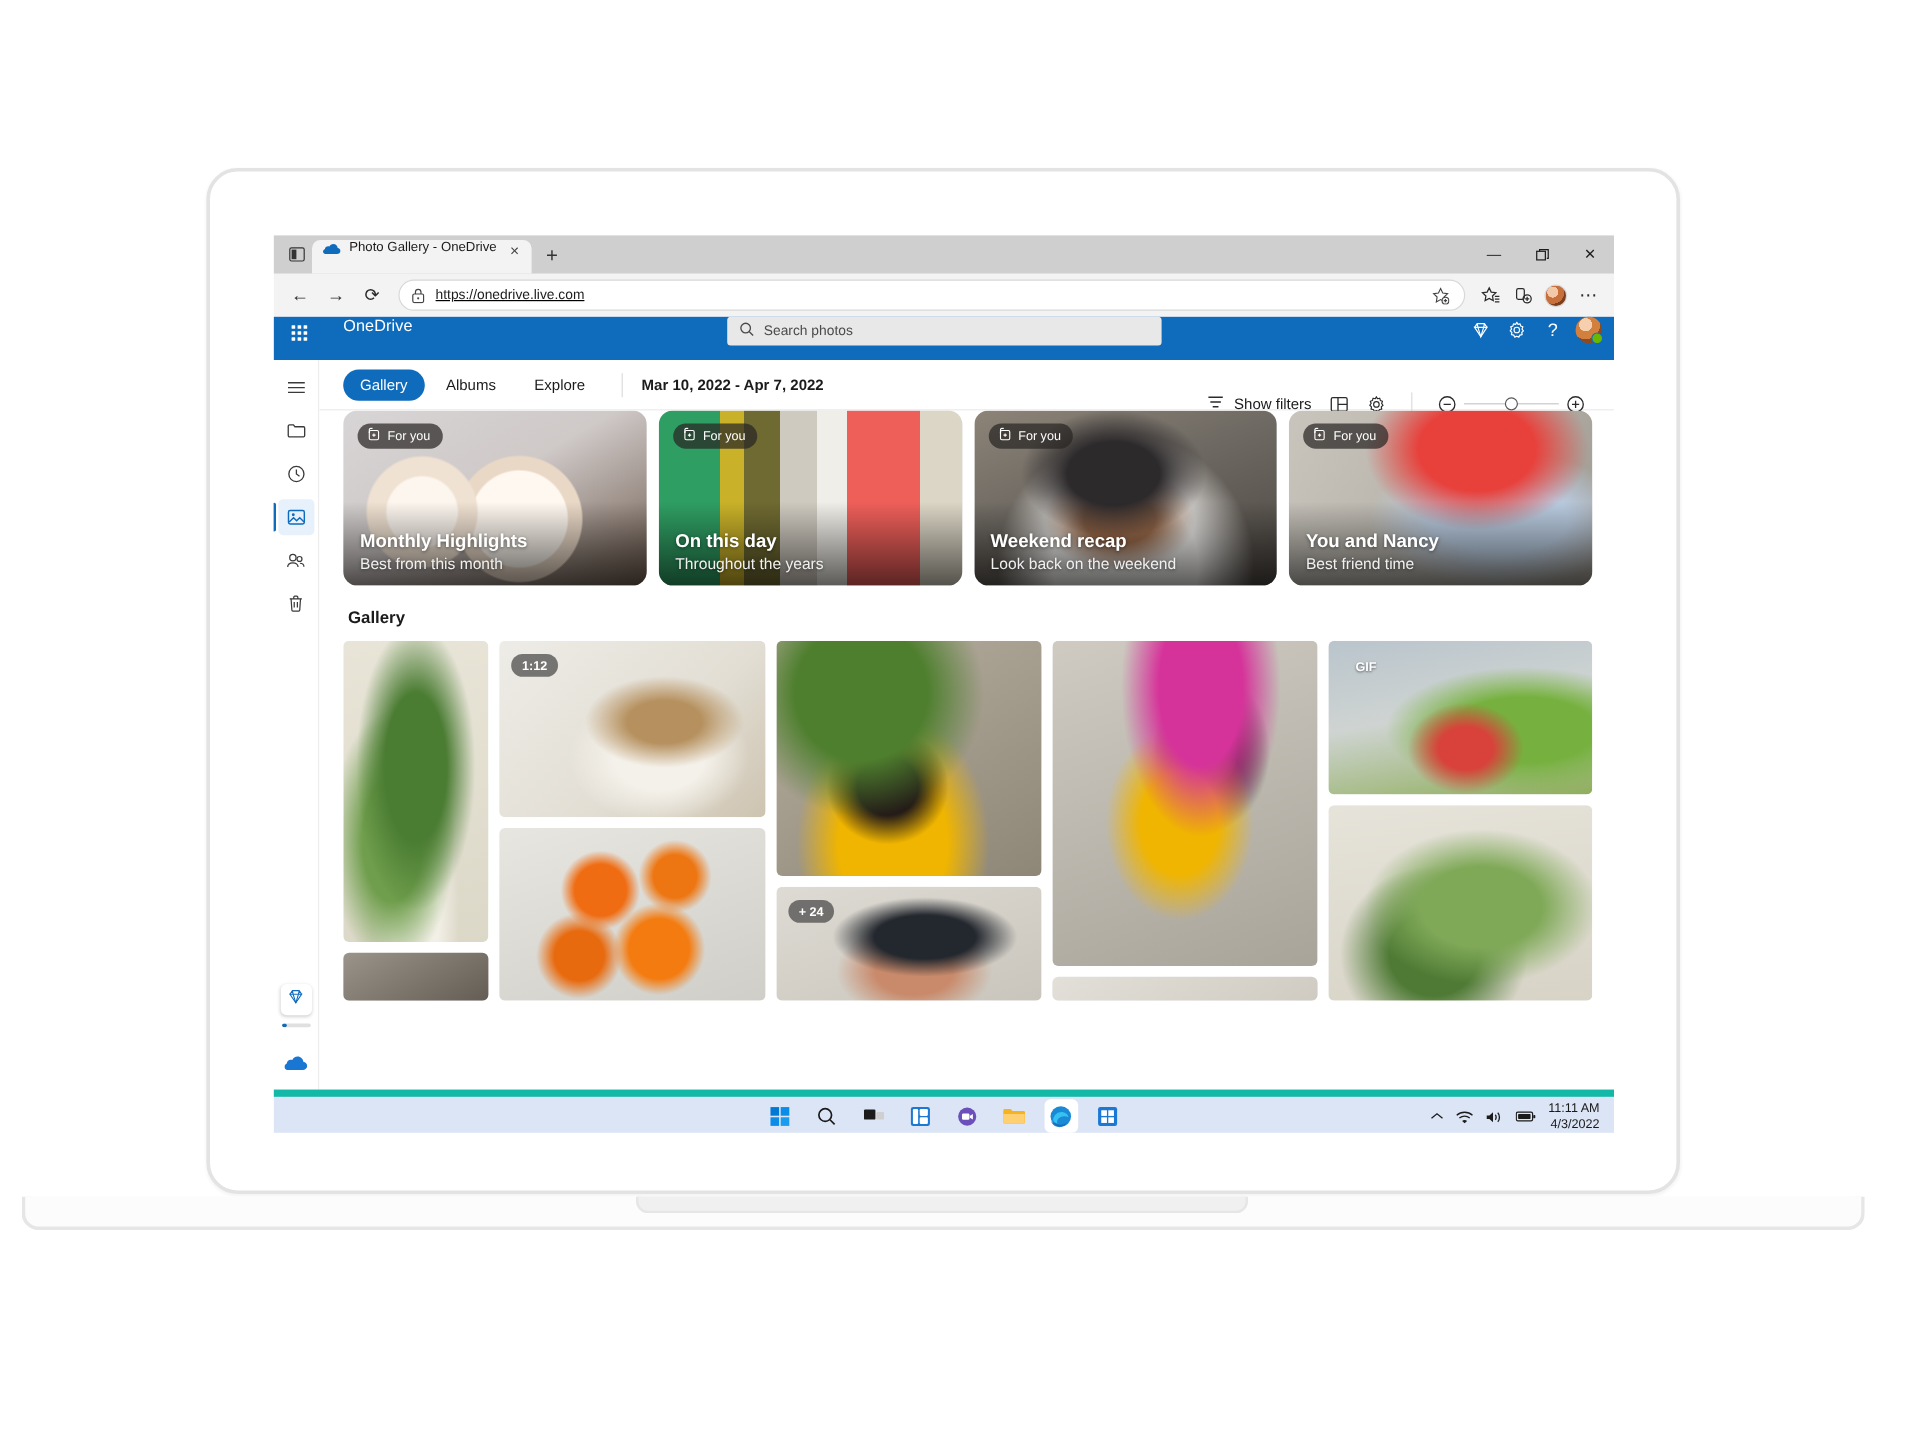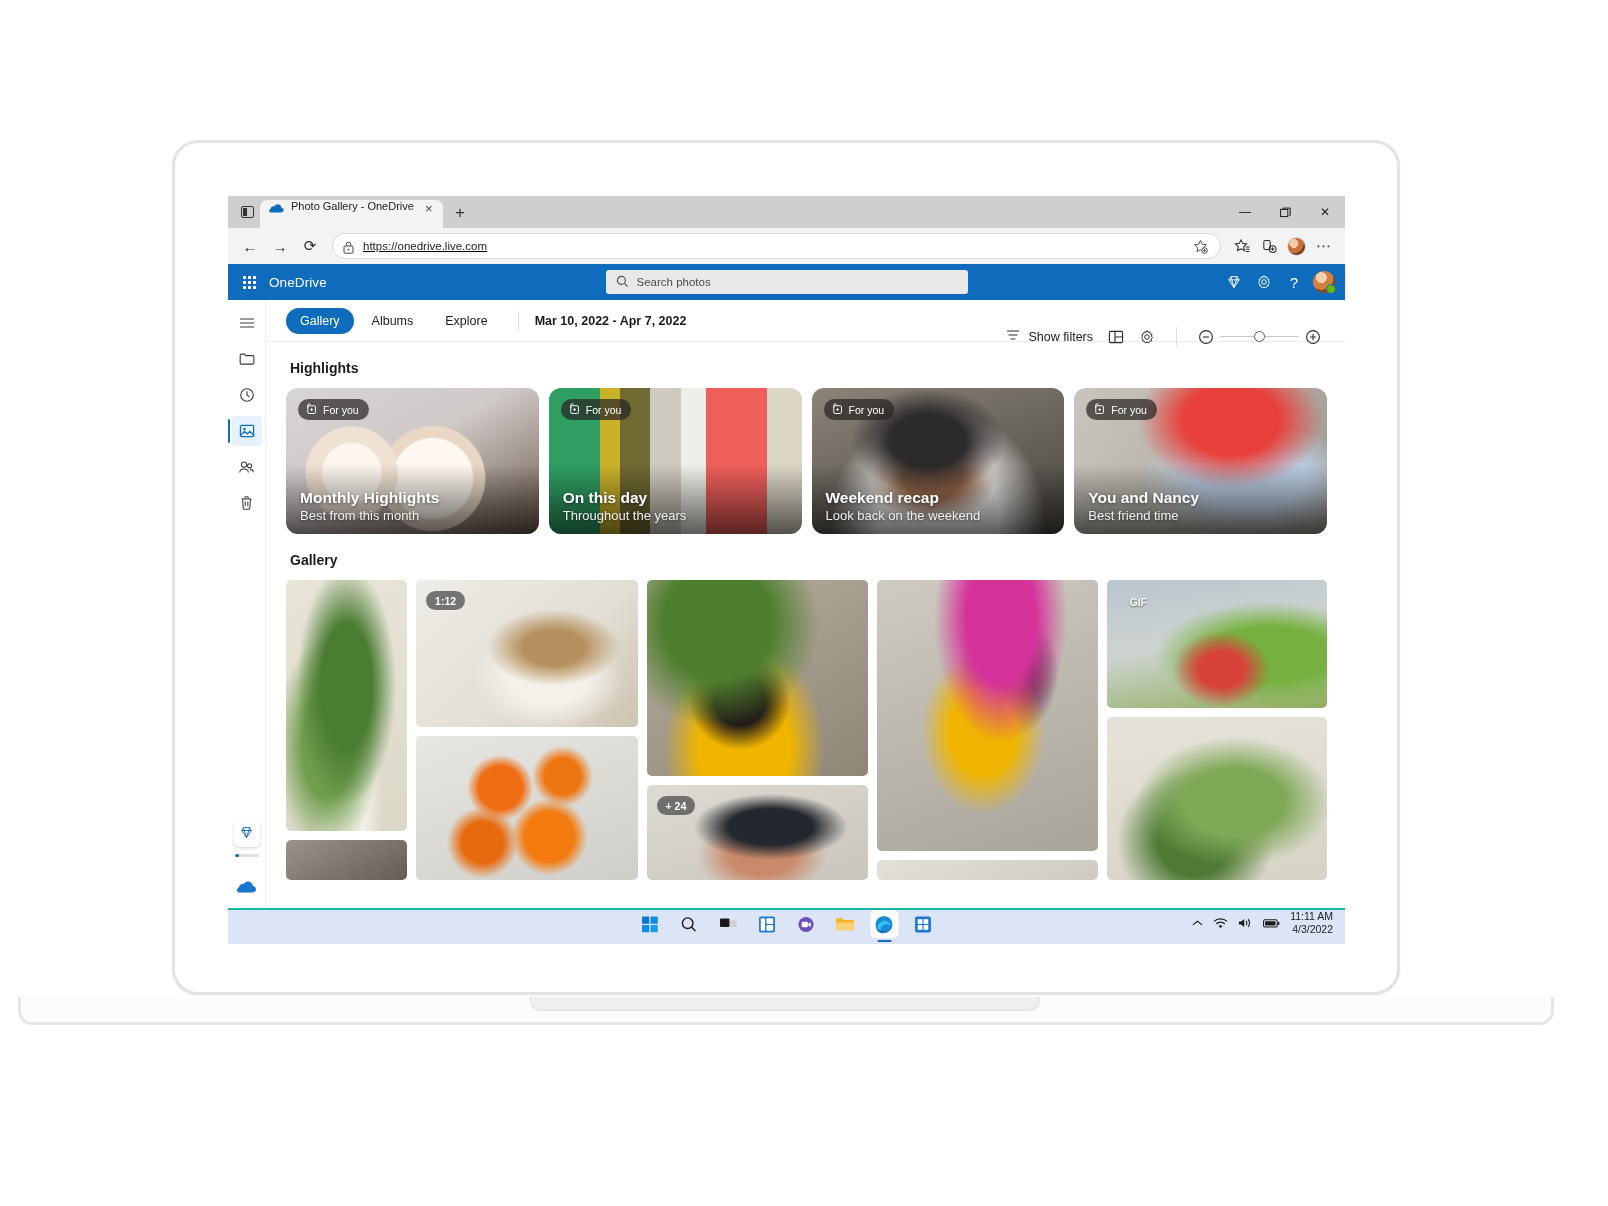--- a/index.html
+++ b/index.html
@@ -138,23 +138,23 @@
     background: radial-gradient(circle at 35% 32%, #f4c9a8 0 28%, #c8703c 29% 60%, #7b3f1d 61% 100%);
     border: 1px solid #d9d9d9;
     flex: none;
   }
   .dots-icon { font-size: 15px; color: #2b2b2b; letter-spacing: 0px; }
 
   
   .od-header {
     height: 36px;
     background: #0f6cbd;
-    display: flex; align-items: center;
+    display: flex; align-items: flex-start;
     padding: 0 10px 0 8px;
-    gap: 7px;
+    gap: 24px;
     position: relative;
   }
   .waffle {
     width: 26px; height: 26px;
     display: grid; grid-template-columns: repeat(3, 3px); grid-template-rows: repeat(3, 3px);
     gap: 2px; align-content: center; justify-content: center;
   }
   .waffle i { background: #ffffff; border-radius: 0.5px; display: block; width:3px; height:3px; }
   .od-brand { color: #ffffff; font-size: 13.5px; letter-spacing: .1px; }
   .od-search {
@@ -399,22 +399,22 @@
   }
   .tile-badge.plain {
     background: transparent; padding: 0; left: 22px; top: 12px;
     font-weight: 700; text-shadow: 0 1px 2px rgba(0,0,0,.55);
   }
 
   
   .taskbar {
     height: 36px;
     background: #dce5f5;
-    border-top: 2px solid #14b8a6;
-    display: flex; align-items: flex-start;
+    border-top: 6px solid #14b8a6;
+    display: flex; align-items: flex-end;
     position: relative;
   }
   .tb-center {
     position: absolute; left: 50%; transform: translateX(-50%);
     display: flex; align-items: center; gap: 11px;
   }
   .tb-app {
     width: 28px; height: 28px;
     display: flex; align-items: center; justify-content: center;
     border-radius: 5px;
@@ -658,21 +658,20 @@
                   <circle cx="8" cy="8" r="6.4" fill="none" stroke="#2b2b2b" stroke-width="1.1"></circle>
                   <path d="M5 8h6M8 5v6" stroke="#2b2b2b" stroke-width="1.1"></path>
                 </svg>
             </div>
           </div>
         </div>
       </div>
 
       <div class="scroll-area">
 
-        <div class="section-title">Highlights</div>
         <div class="highlights" id="highlights-row">
             <div class="hl-card img-coffee">
               <div class="hl-overlay"></div>
               <div class="hl-badge">
                 <span><svg width="12" height="12" viewBox="0 0 14 14">
                     <rect x="3.2" y="3.2" width="9" height="9" rx="1.4" fill="none" stroke="#ffffff" stroke-width="1.1"></rect>
                     <path d="M3.2 5.6V2.4c0-.7.5-1.2 1.2-1.2h2" fill="none" stroke="#ffffff" stroke-width="1.1"></path>
                     <path d="M7.7 6.1v3.2M6.1 7.7h3.2" stroke="#ffffff" stroke-width="1.1"></path>
                   </svg></span>
                 <span>For you</span>

